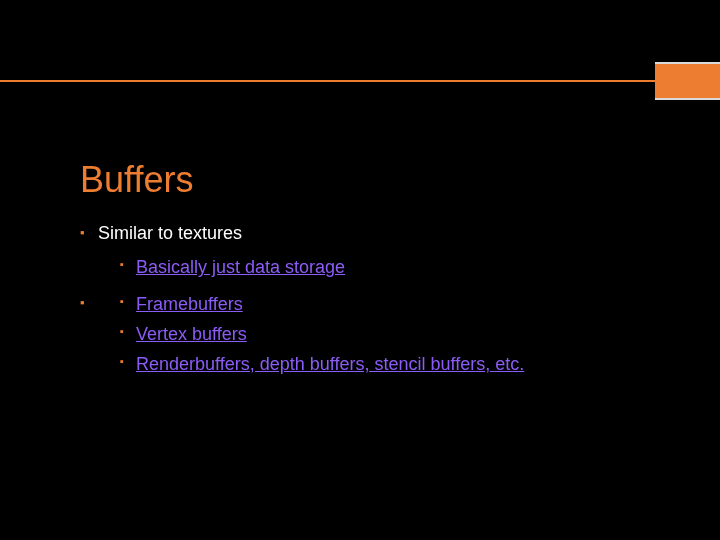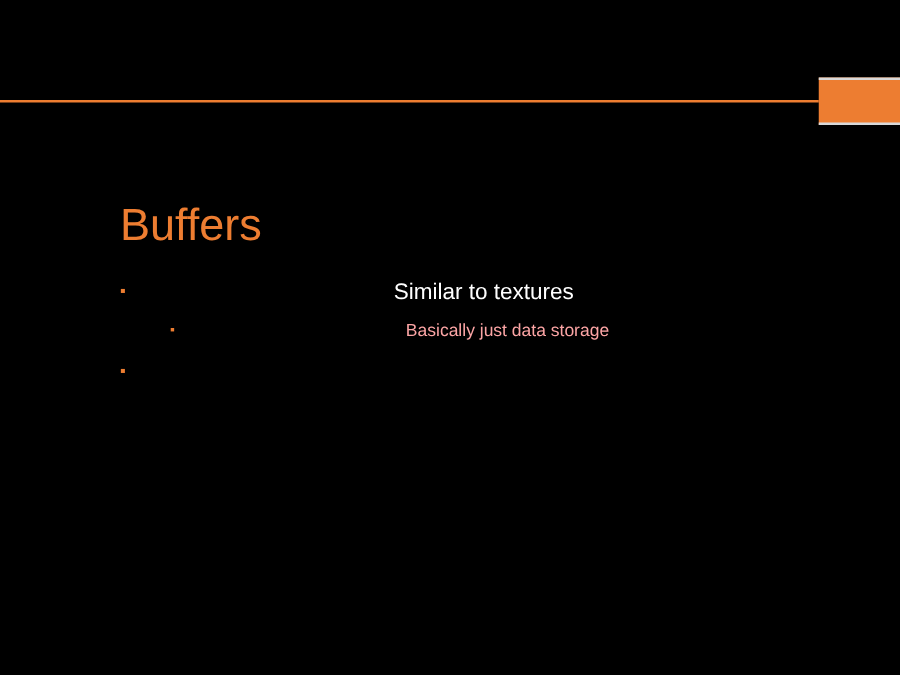--- a/index.html
+++ b/index.html
@@ -26,33 +26,32 @@
     .decoration-box {
       width: 65px;
       height: 38px;
       background: #ed7d31;
       border-top: 2px solid #d9d9d9;
       border-bottom: 2px solid #d9d9d9;
     }
     .content {
       position: absolute;
       top: 159px;
-      left: 96px;
+      left: 80px;
       right: 60px;
     }
     .title {
       color: #ed7d31;
       font-size: 36px;
       font-weight: 400;
       margin-bottom: 20px;
     }
     .level1 {
       list-style: none;
       padding-left: 0;
-      text-align: center;
     }
     .level1 > li {
       color: #ffffff;
       font-size: 18px;
       margin-bottom: 6px;
       padding-left: 18px;
       position: relative;
       line-height: 1.4;
     }
     .level1 > li::before {
@@ -63,26 +62,27 @@
       font-size: 13px;
       top: 3px;
     }
     .level2 {
       list-style: none;
       padding-left: 22px;
       margin-top: 8px;
       margin-bottom: 10px;
     }
     .level2 > li {
-      color: #fca5a5;
-      font-size: 14px;
+      color: #8b5cf6;
+      font-size: 18px;
       margin-bottom: 3px;
       padding-left: 16px;
       position: relative;
       line-height: 1.5;
+      text-decoration: underline;
     }
     .level2 > li::before {
       content: "▪";
       position: absolute;
       left: 0;
       color: #ed7d31;
       font-size: 11px;
       top: 2px;
     }
   </style>
@@ -97,15 +97,20 @@
 <div class="content">
   <h1 class="title">Buffers</h1>
   <ul class="level1">
     <li>
       <span>Similar to textures</span>
       <ul class="level2">
         <li><span>Basically just data storage</span></li>
       </ul>
     </li>
     <li>
+      <ul class="level2">
+        <li><span>Framebuffers</span></li>
+        <li><span>Vertex buffers</span></li>
+        <li><span>Renderbuffers, depth buffers, stencil buffers, etc.</span></li>
+      </ul>
     </li>
   </ul>
 </div>
 
 </body></html>

